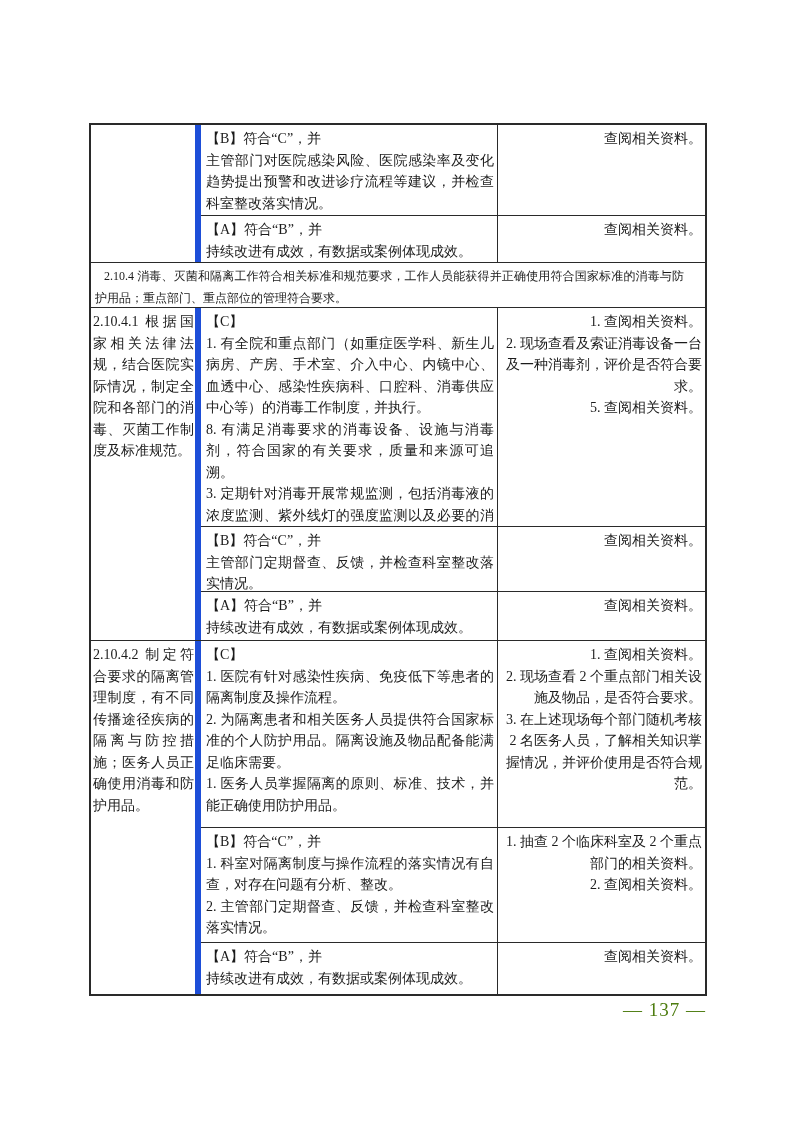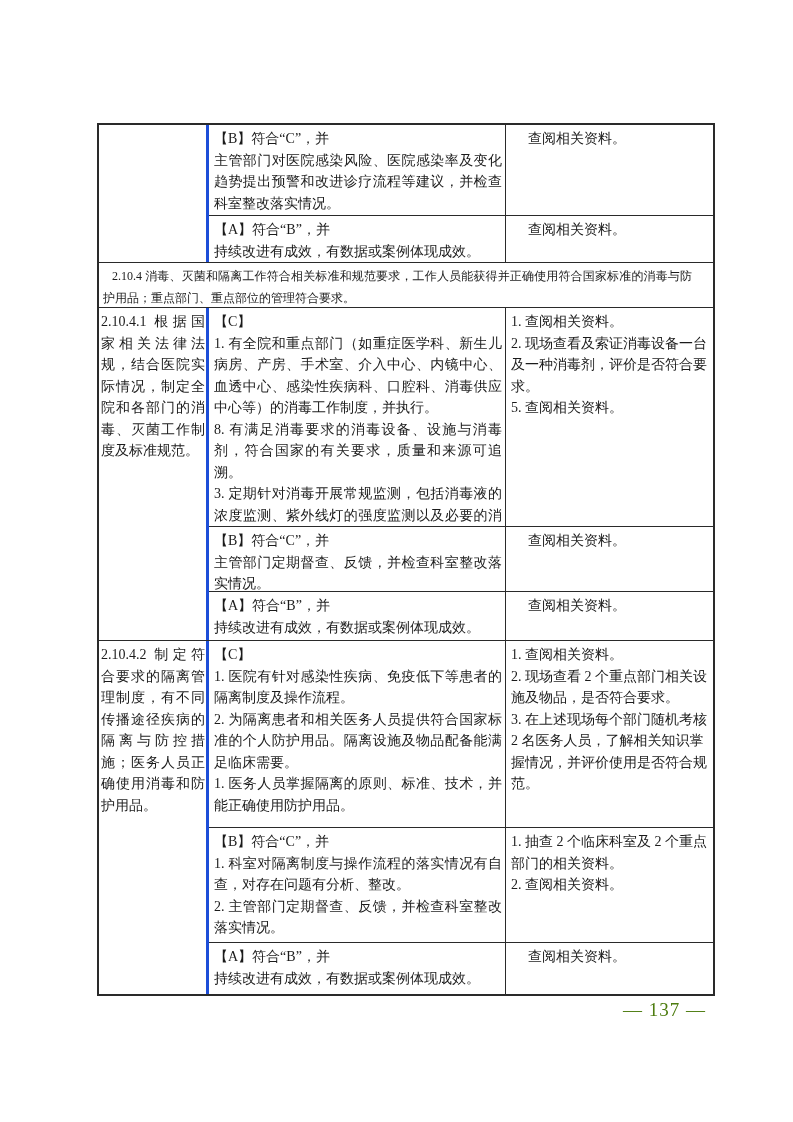--- a/index.html
+++ b/index.html
@@ -16,28 +16,27 @@
     margin: 0 auto;
     overflow: hidden;
   }
   .doc-table {
     position: absolute;
     left: 89px;
     top: 123px;
     width: 618px;
     border: 2px solid #2a2a2a;
     background: #ffffff;
-    margin-left: 8px;
   }
   .t-section { display: flex; border-top: 1px solid #2a2a2a; }
   .t-section.first { border-top: none; }
   .col-criterion {
     flex: 0 0 110px;
     width: 110px;
-    border-right: 3px solid #1d4ed8;
+    border-right: 6px solid #1d4ed8;
     padding: 3px 1px 2px 2px;
     font-size: 14px;
     line-height: 21.5px;
     text-align: justify;
     overflow: hidden;
   }
   .col-rest { flex: 1; display: flex; flex-direction: column; }
   .t-row { display: flex; border-top: 1px solid #2a2a2a; overflow: hidden; }
   .t-row.first { border-top: none; }
   .cell-content {
@@ -49,20 +48,21 @@
     line-height: 21.5px;
     text-align: justify;
     overflow: hidden;
   }
   .cell-method {
     flex: 1;
     padding: 3px 3px 2px 5px;
     font-size: 14px;
     line-height: 21.5px;
     overflow: hidden;
+    text-align: right;
   }
   .cell-method.indent { padding-left: 22px; }
   .full-row {
     border-top: 1px solid #2a2a2a;
     padding: 3px 21px 2px 4px;
     font-size: 12px;
     line-height: 21.5px;
     text-align: justify;
     text-indent: 9px;
     overflow: hidden;

